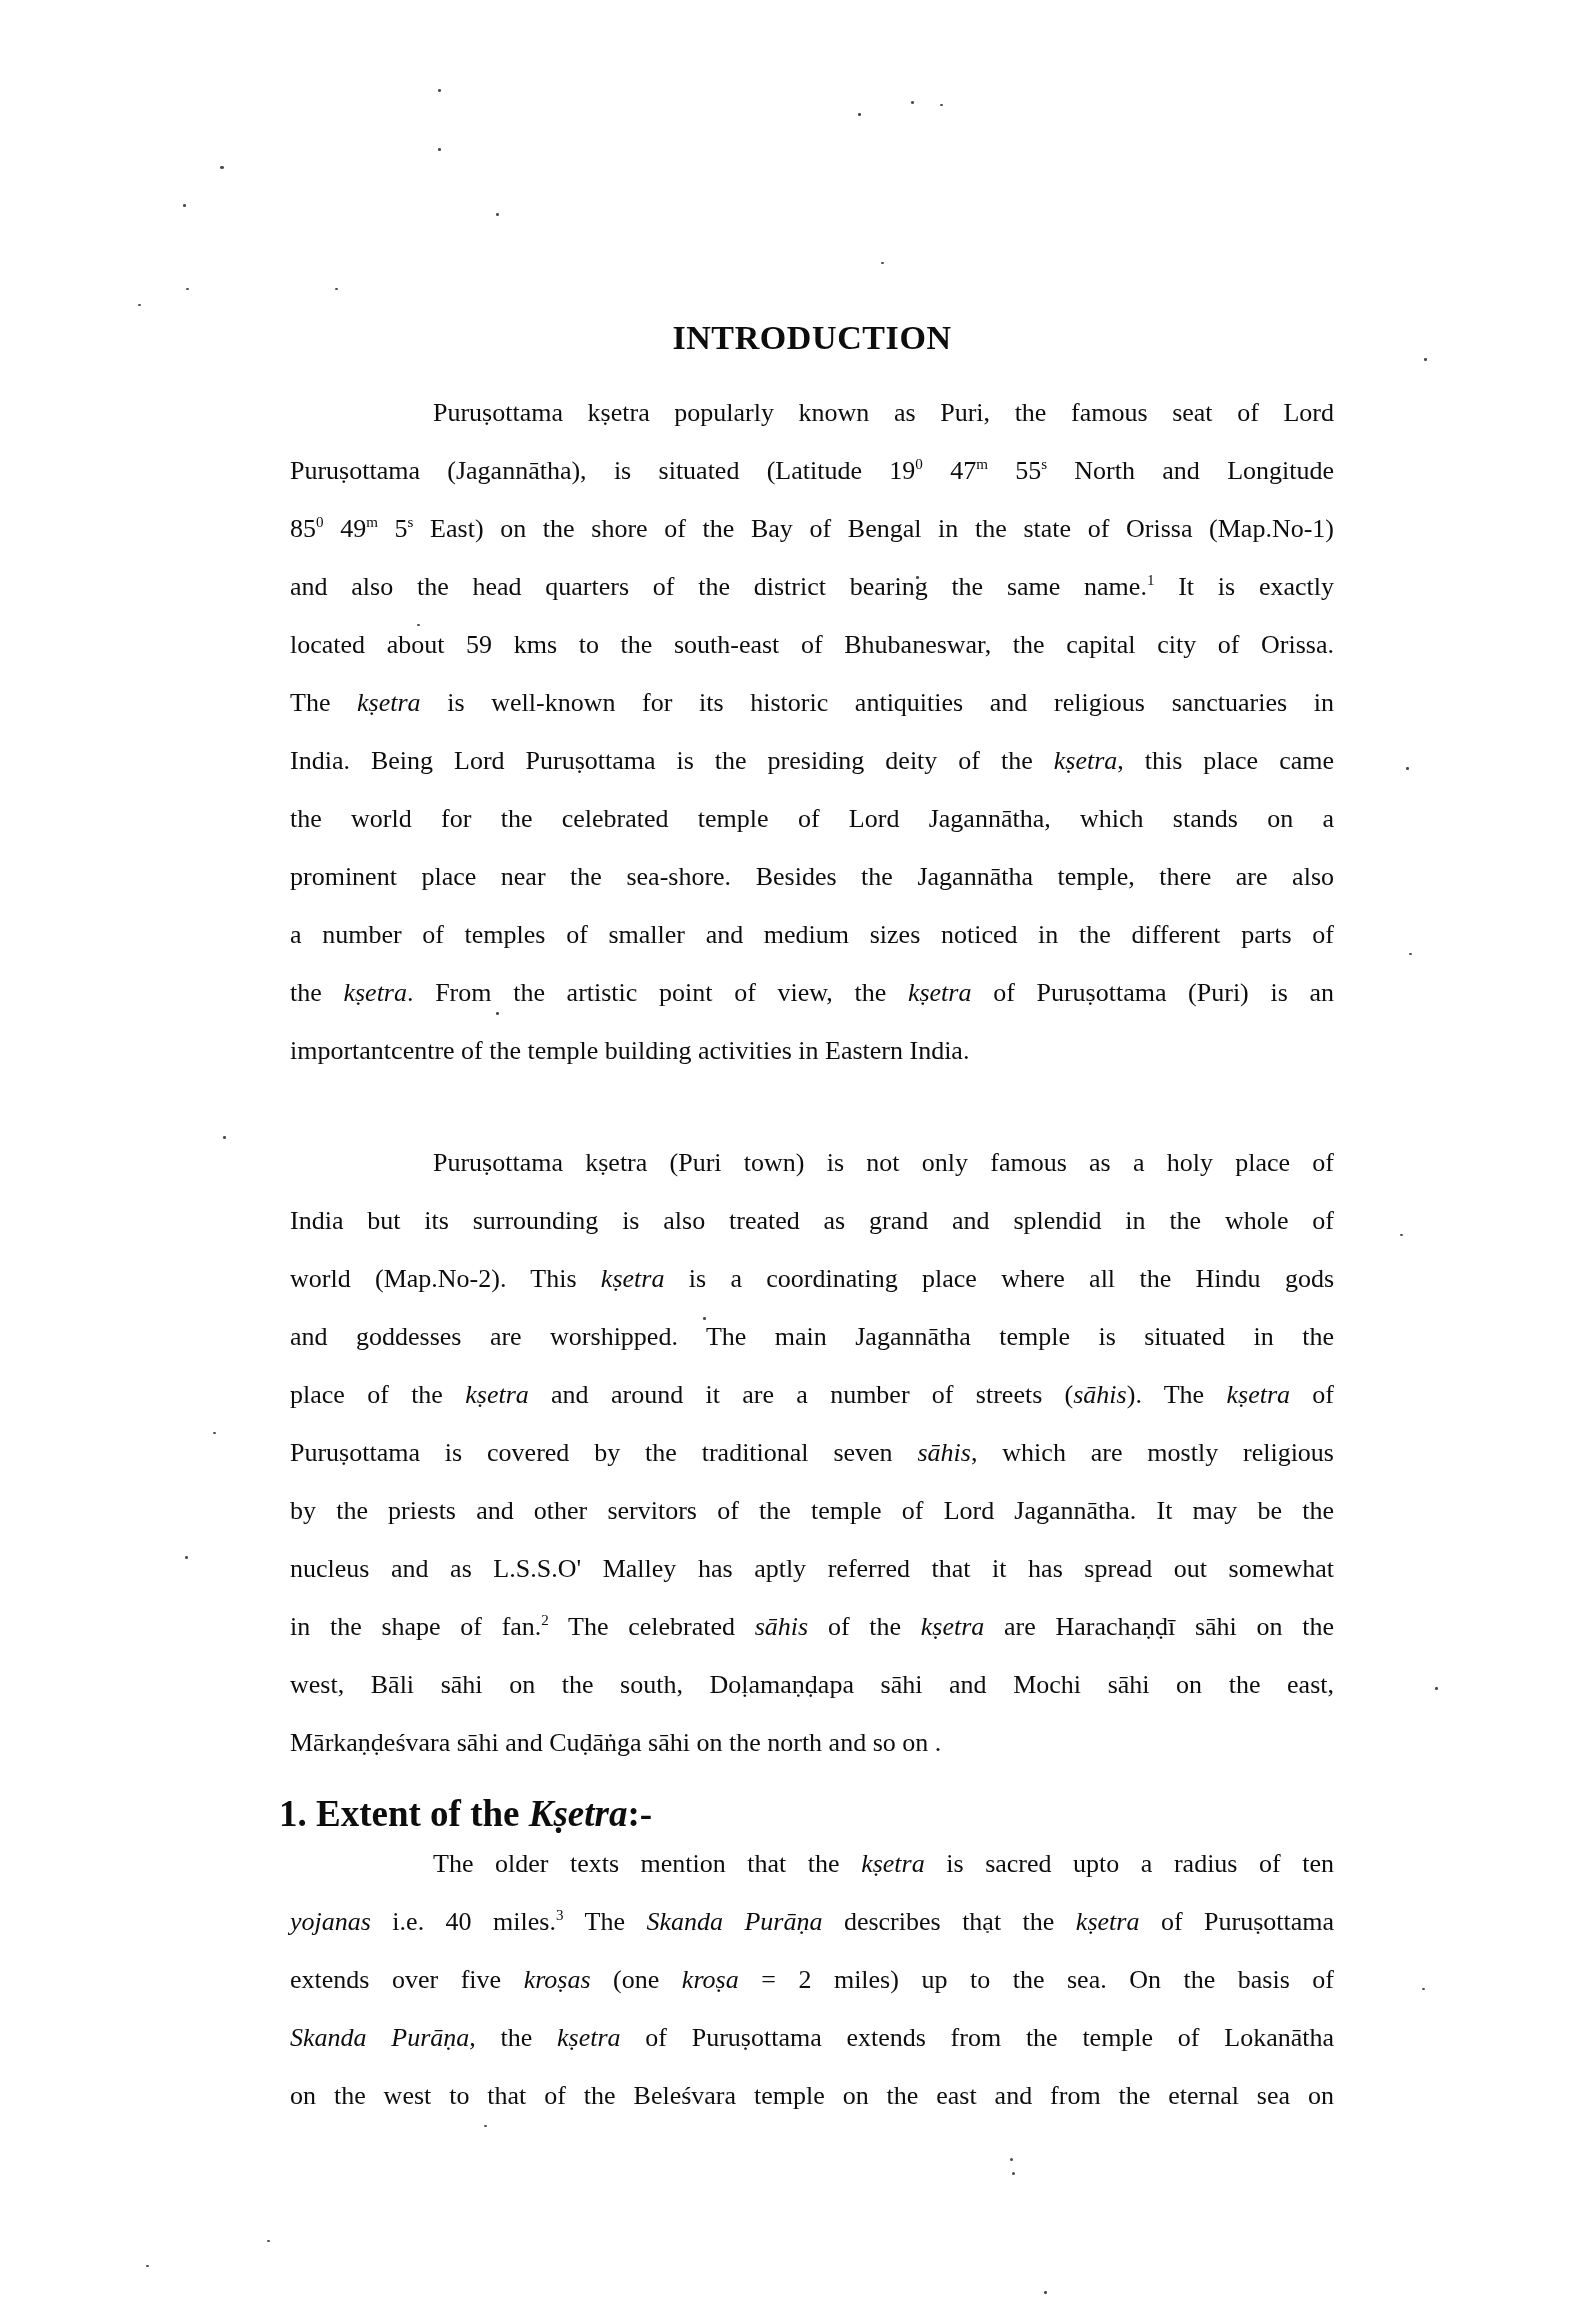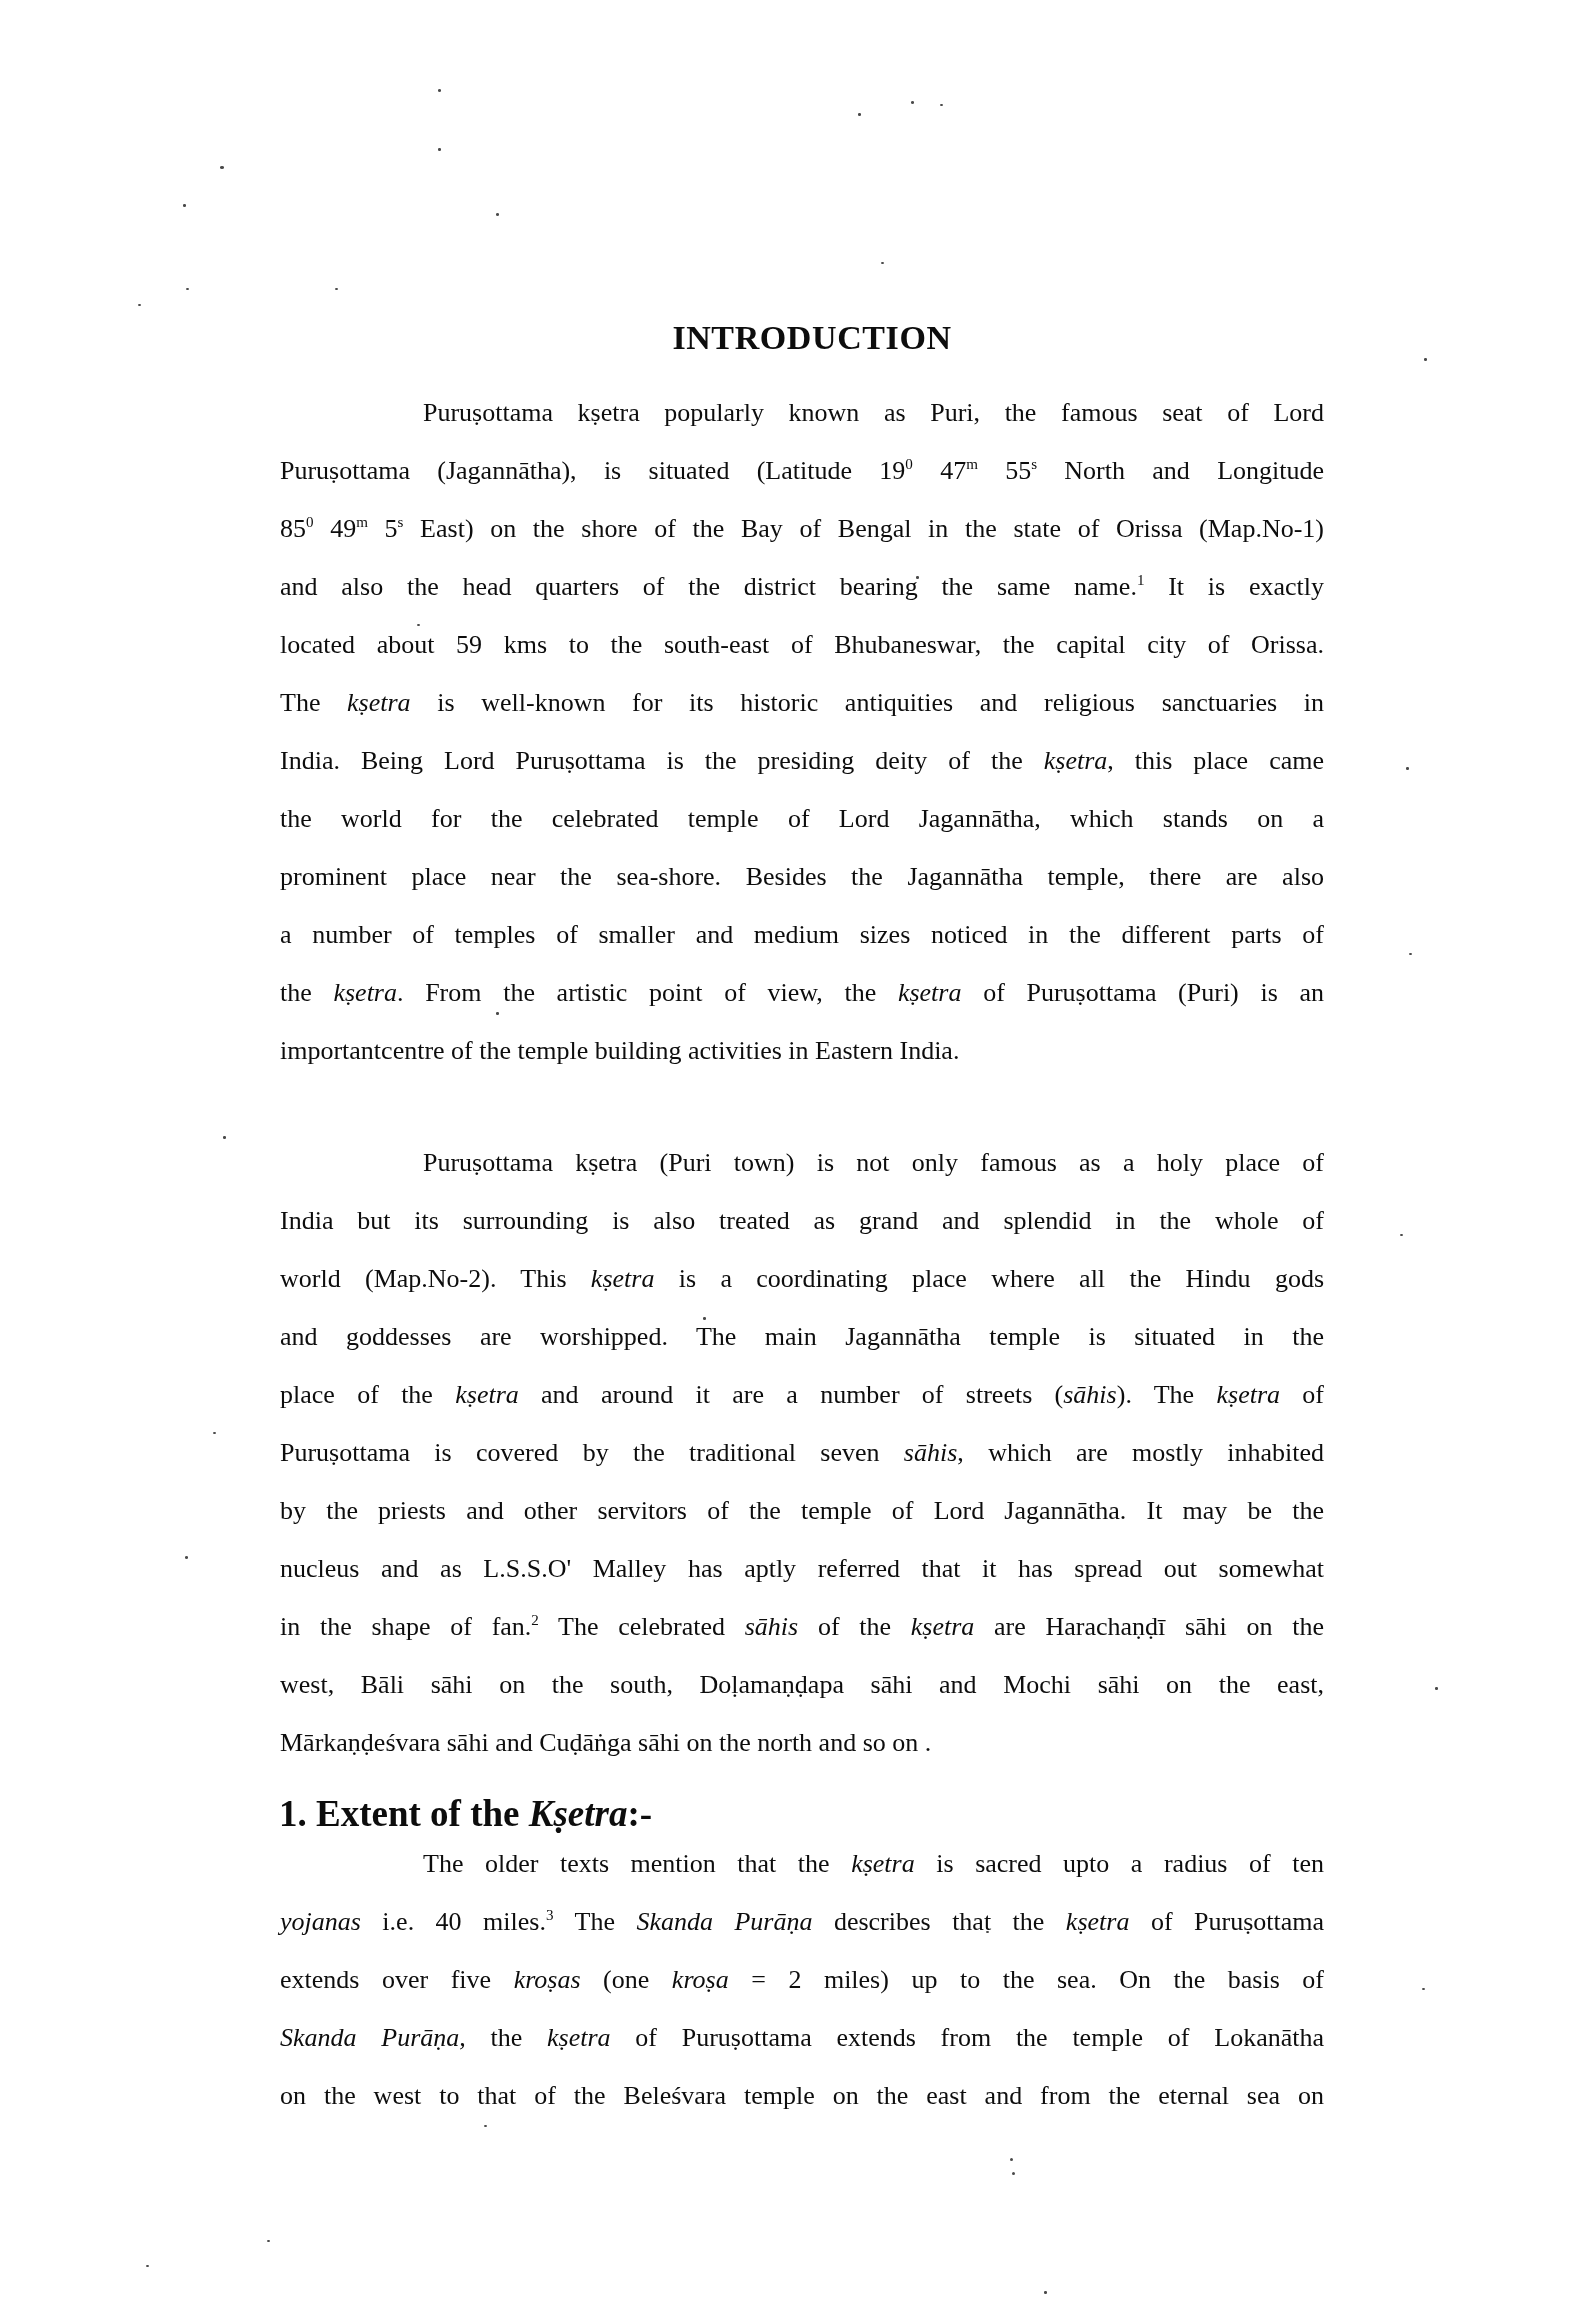--- a/index.html
+++ b/index.html
@@ -17,21 +17,21 @@
     left:290px; top:307px; width:1044px;
     margin:0;
     font-size:34px; font-weight:700;
     letter-spacing:0.6px;
     text-align:center;
     line-height:61px;
     white-space:nowrap;
   }
   .para{
     position:absolute;
-    left:280px; width:1044px;
+    left:290px; width:1044px;
     font-size:26px;
   }
   .p1{top:384px;}
   .p2{top:1134px;}
   .p3{top:1835px;}
   .line{
     height:58px;
     line-height:58px;
     text-align:justify;
     text-align-last:justify;
@@ -83,21 +83,21 @@
       <div class="line"><span>the </span><span class="s-i">kṣetra</span><span>. From the artistic point of view, the </span><span class="s-i">kṣetra</span><span> of Puruṣottama (Puri) is an</span></div>
       <div class="line nojust"><span>importantcentre of the temple building activities in Eastern India.</span></div>
     </div>
 
   <div class="para p2">
       <div class="line indent"><span>Puruṣottama kṣetra (Puri town) is not only famous as a holy place of</span></div>
       <div class="line"><span>India but its surrounding is also treated as grand and splendid in the whole of</span></div>
       <div class="line"><span>world (Map.No-2). This </span><span class="s-i">kṣetra</span><span> is a coordinating place where all the Hindu gods</span></div>
       <div class="line"><span>and goddesses are worshipped. The main Jagannātha temple is situated in the</span></div>
       <div class="line"><span>place of the </span><span class="s-i">kṣetra</span><span> and around it are a number of streets (</span><span class="s-i">sāhis</span><span>). The </span><span class="s-i">kṣetra</span><span> of</span></div>
-      <div class="line"><span>Puruṣottama is covered by the traditional seven </span><span class="s-i">sāhis</span><span>, which are mostly inhabited</span></div>
+      <div class="line"><span>Puruṣottama is covered by the traditional seven </span><span class="s-i">sāhis</span><span>, which are mostly religious</span></div>
       <div class="line"><span>by the priests and other servitors of the temple of Lord Jagannātha. It may be the</span></div>
       <div class="line"><span>nucleus and as L.S.S.O' Malley has aptly referred that it has spread out somewhat</span></div>
       <div class="line"><span>in the shape of fan.</span><sup>2</sup><span> The celebrated </span><span class="s-i">sāhis</span><span> of the </span><span class="s-i">kṣetra</span><span> are Harachaṇḍī sāhi on the</span></div>
       <div class="line"><span>west, Bāli sāhi on the south, Doḷamaṇḍapa sāhi and Mochi sāhi on the east,</span></div>
       <div class="line nojust"><span>Mārkaṇḍeśvara sāhi and Cuḍāṅga sāhi on the north and so on .</span></div>
     </div>
 
   <h2 class="heading"><span class="s-b">1. Extent of the </span><span class="s-bi">Kṣetra</span><span class="s-b">:-</span></h2>
 
   <div class="para p3">

